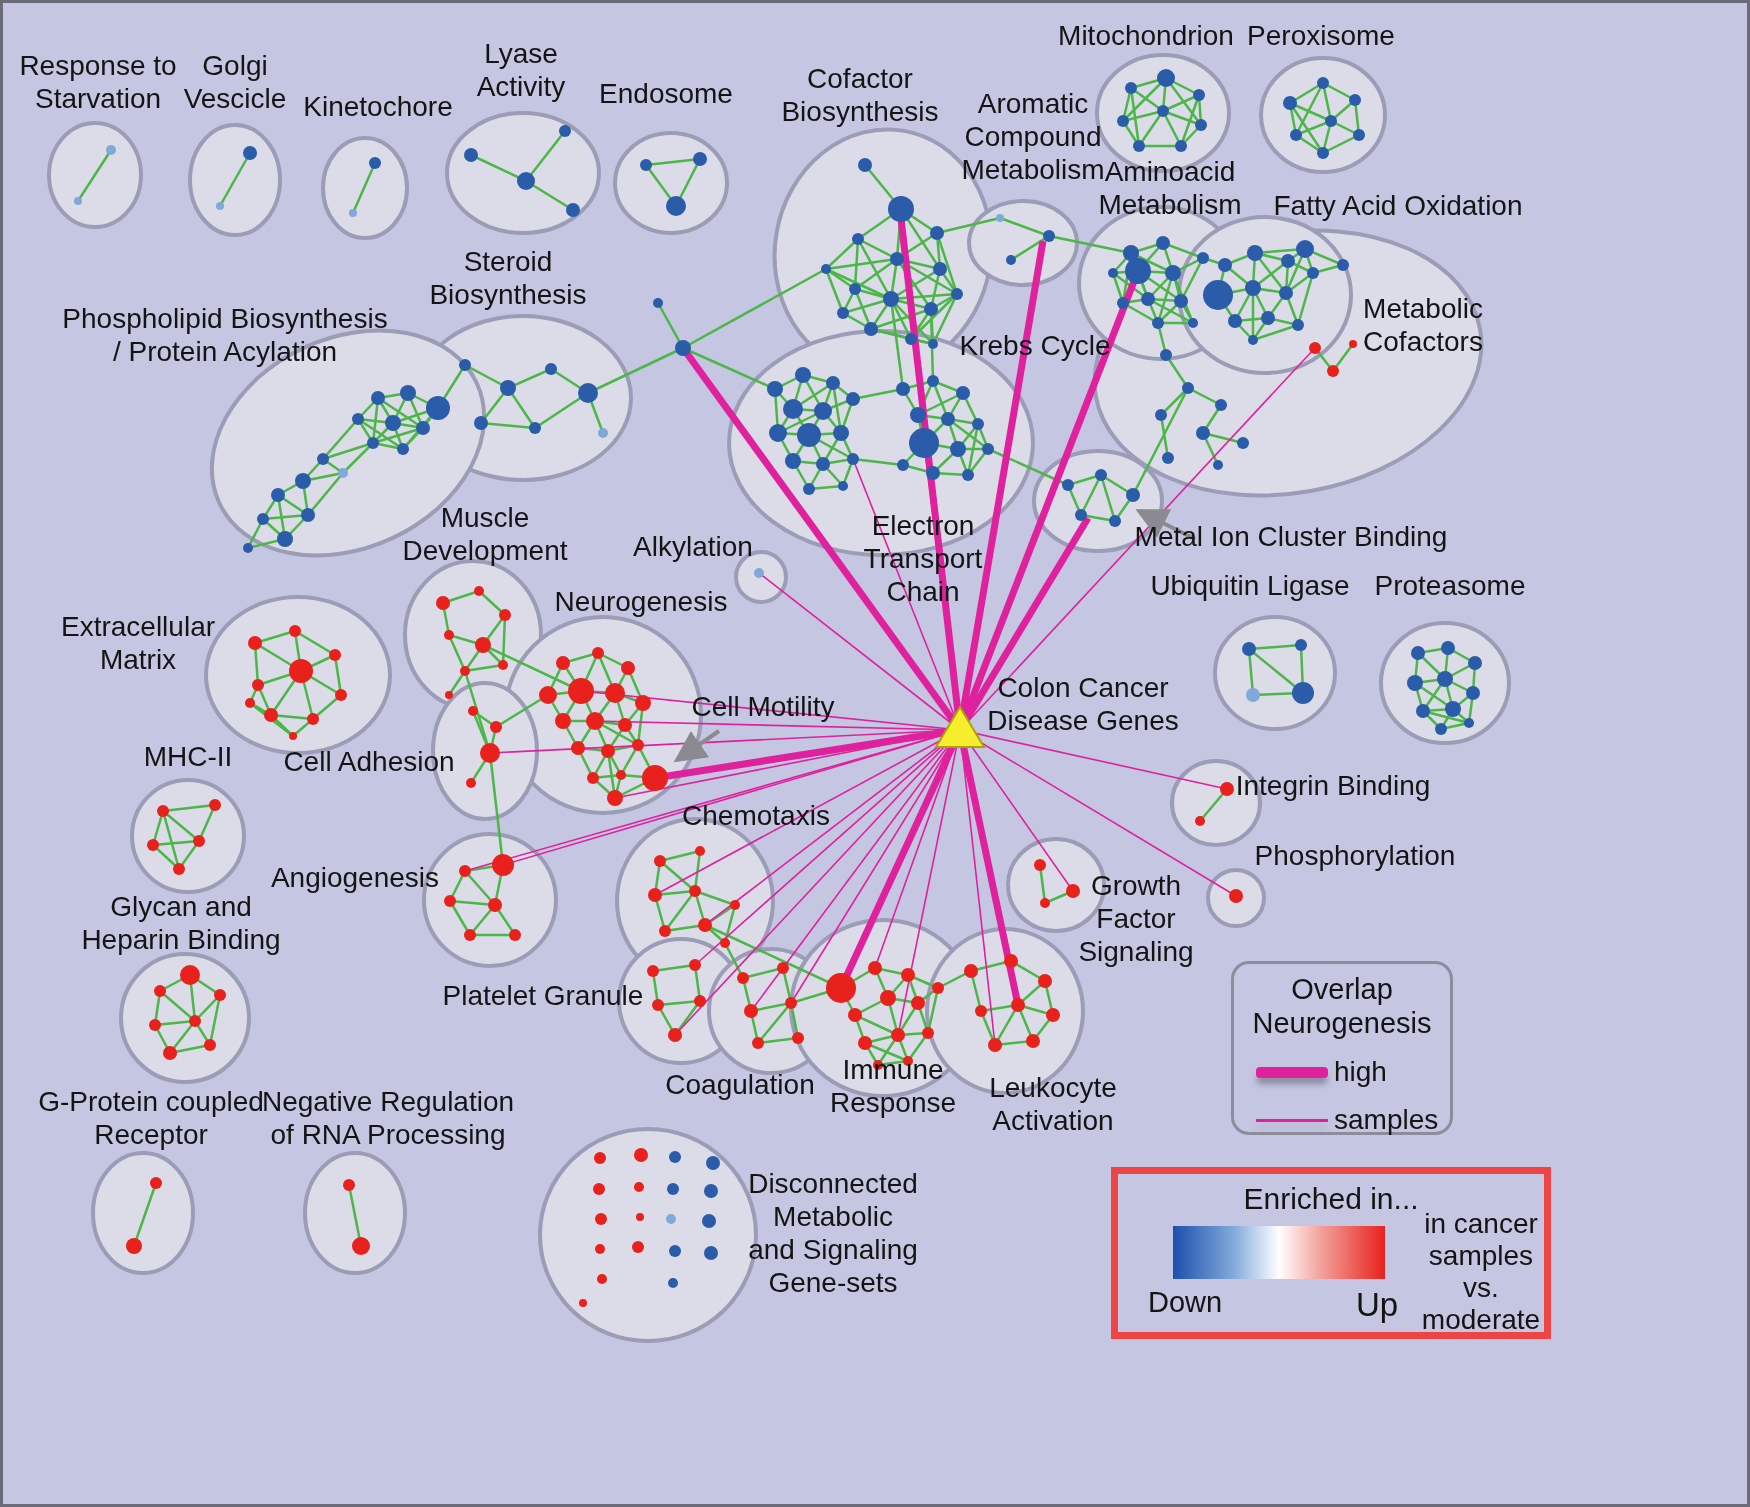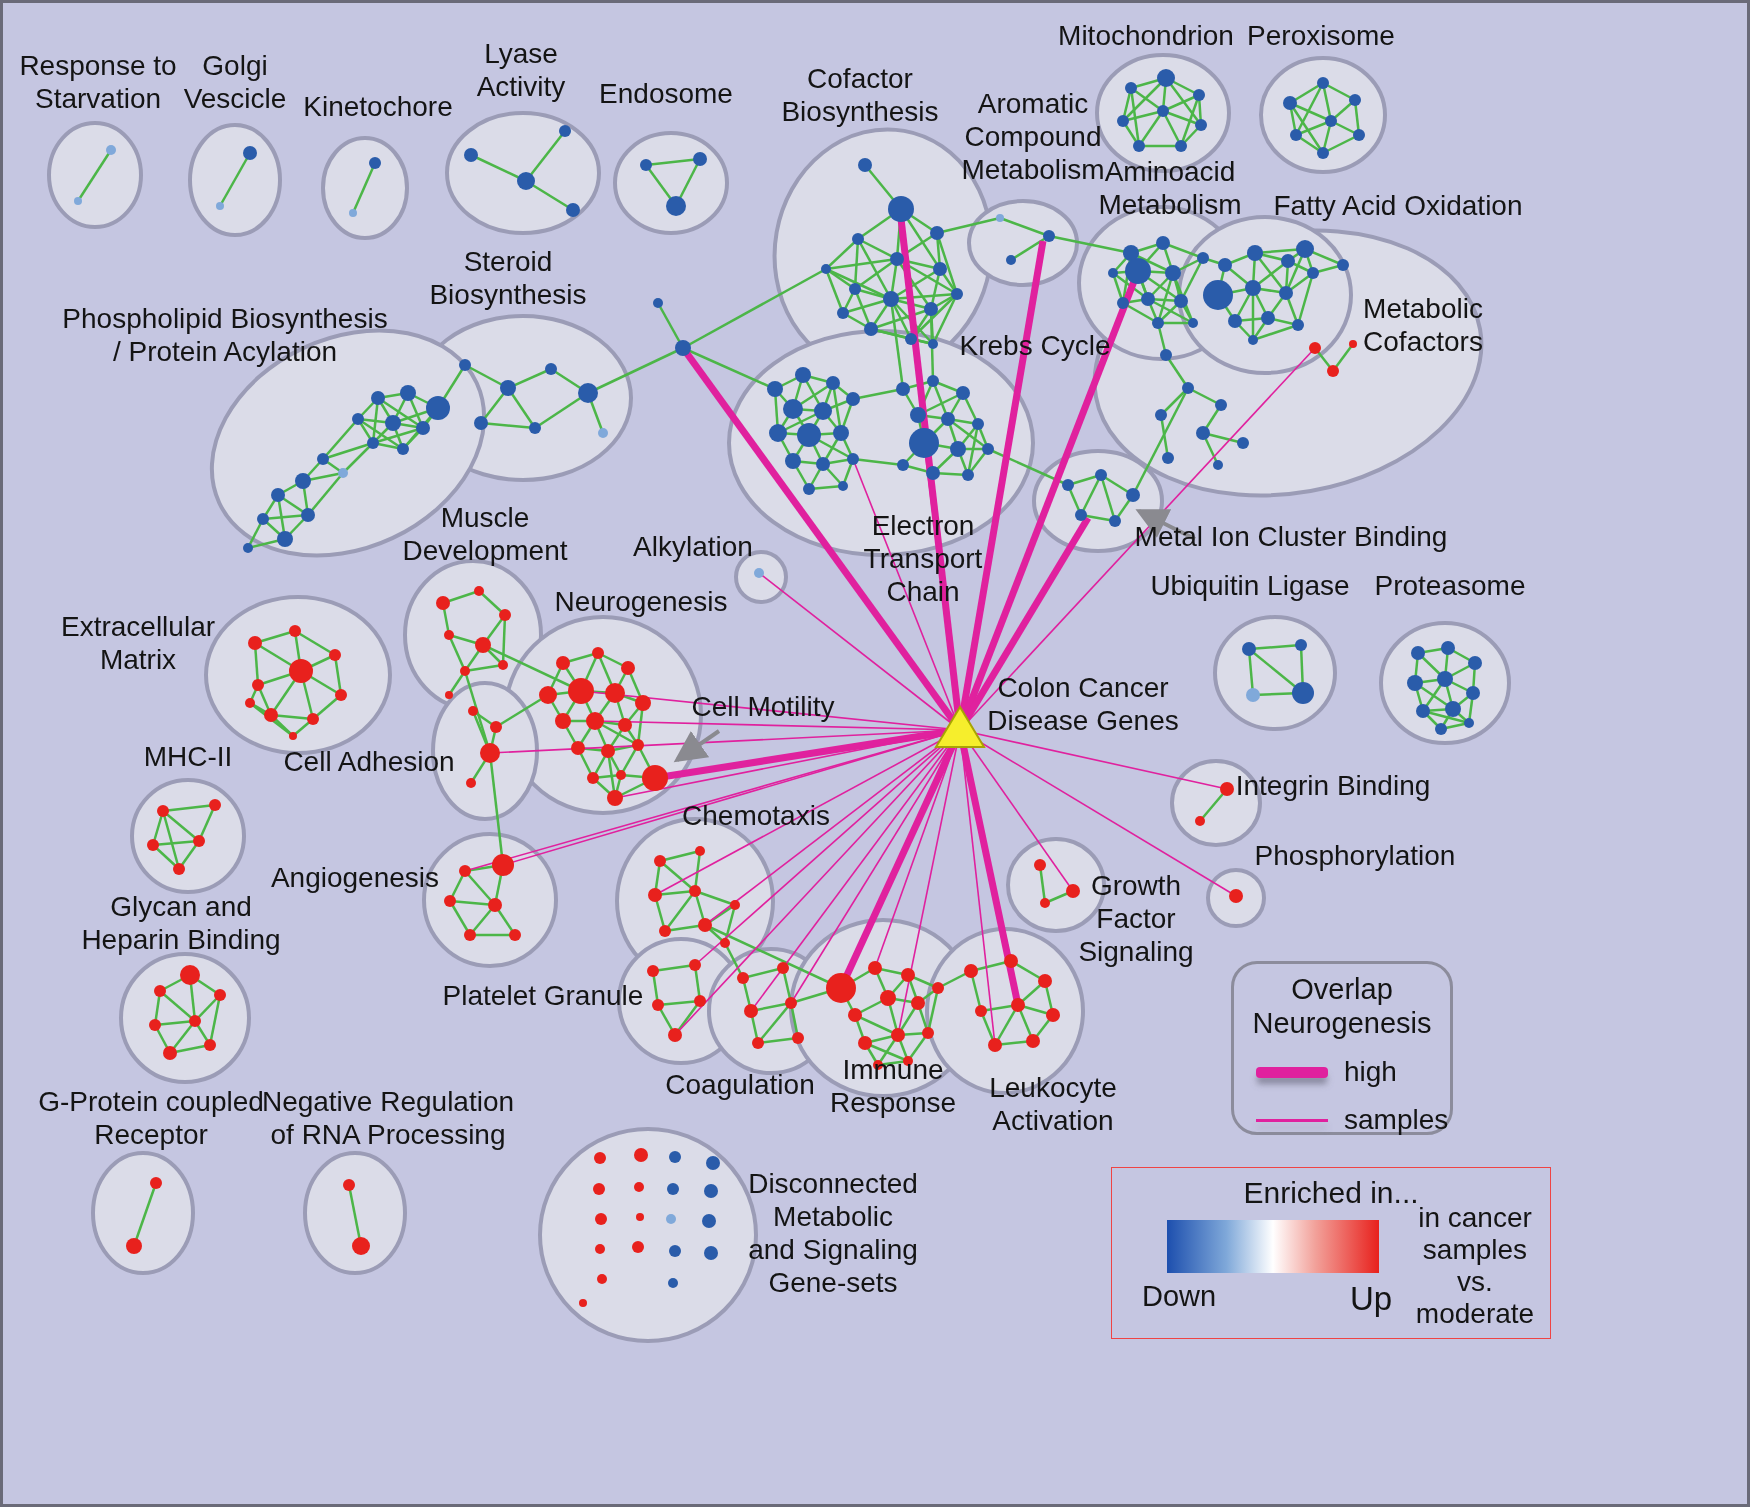--- a/index.html
+++ b/index.html
@@ -1,27 +1,27 @@
 <!DOCTYPE html>
 <html><head>
 <meta charset="utf-8">
 <style>
   * { margin:0; padding:0; box-sizing:border-box; }
   body { font-family:"Liberation Sans", sans-serif; background:#ffffff; }
   #figure { position:relative; width:1750px; height:1507px; border:3px solid #6a6a78; overflow:hidden; }
   #net { position:absolute; left:0; top:0; }
   .panel { position:absolute; color:#141414; font-family:"Liberation Sans", sans-serif; }
   .overlap-panel { left:1228px; top:958px; width:222px; height:174px;
-                   border:3px solid #8c8c9c; border-radius:26px; padding-top:8px; }
+                   border:3px solid #8c8c9c; border-radius:18px; padding-top:8px; }
   .overlap-panel .panel-title { text-align:center; font-size:29px; line-height:34px; }
-  .sig-row { display:flex; align-items:center; gap:16px; padding-left:22px; margin-top:16px; }
+  .sig-row { display:flex; align-items:center; gap:6px; padding-left:22px; margin-top:16px; }
   .sig-high { width:72px; height:11px; border-radius:4px; box-shadow:0 7px 6px -1px rgba(110,110,130,0.7); }
   .sig-moderate { width:72px; height:3px; box-shadow:0 7px 6px -1px rgba(110,110,130,0.7); }
   .sig-label { font-size:28px; }
-  .enriched-panel { left:1108px; top:1164px; width:440px; height:172px; border:1px solid #ef4444; }
+  .enriched-panel { left:1108px; top:1164px; width:440px; height:172px; border:7px solid #ef4444; }
   .enriched-title { text-align:center; font-size:30px; margin-top:8px; }
   .gradient-bar { position:absolute; left:55px; top:52px; width:212px; height:53px; }
   .down-label { position:absolute; left:30px; top:112px; font-size:29px; }
   .up-label { position:absolute; left:238px; top:112px; font-size:33px; }
   .side-note { position:absolute; left:288px; top:34px; width:150px; text-align:center;
                font-size:28px; line-height:32px; }
 </style>
 </head>
 <body>
 

